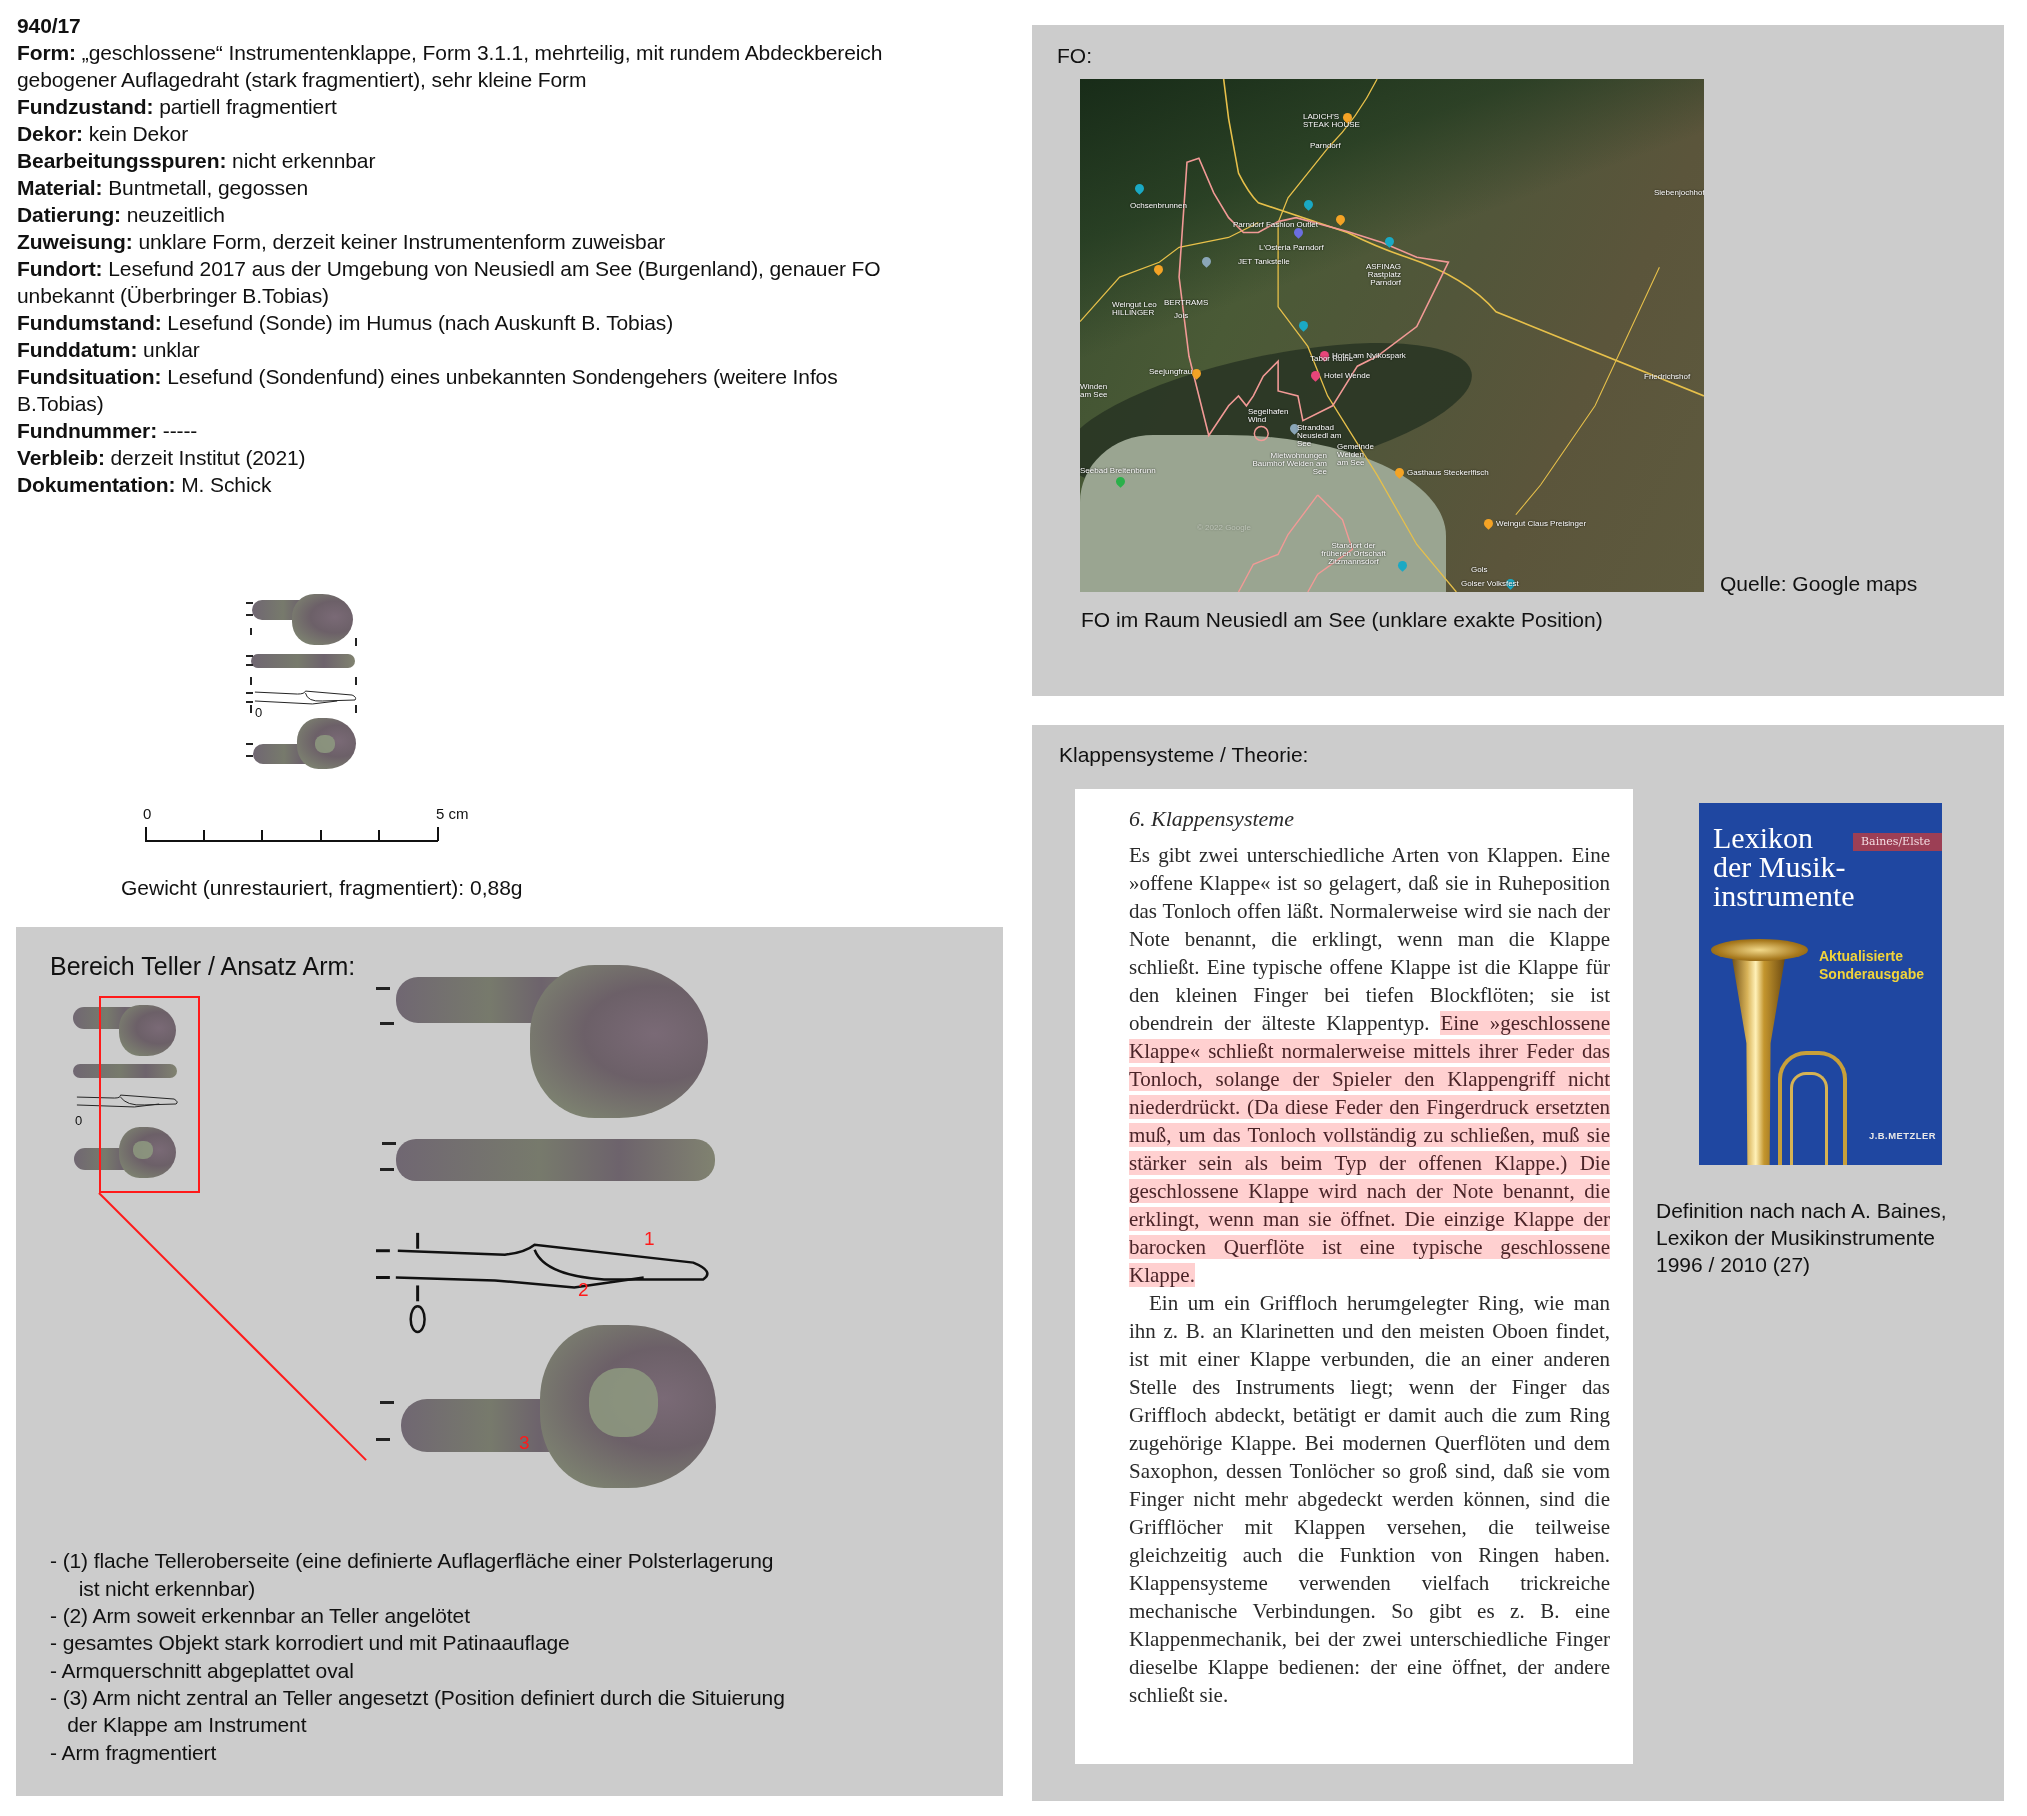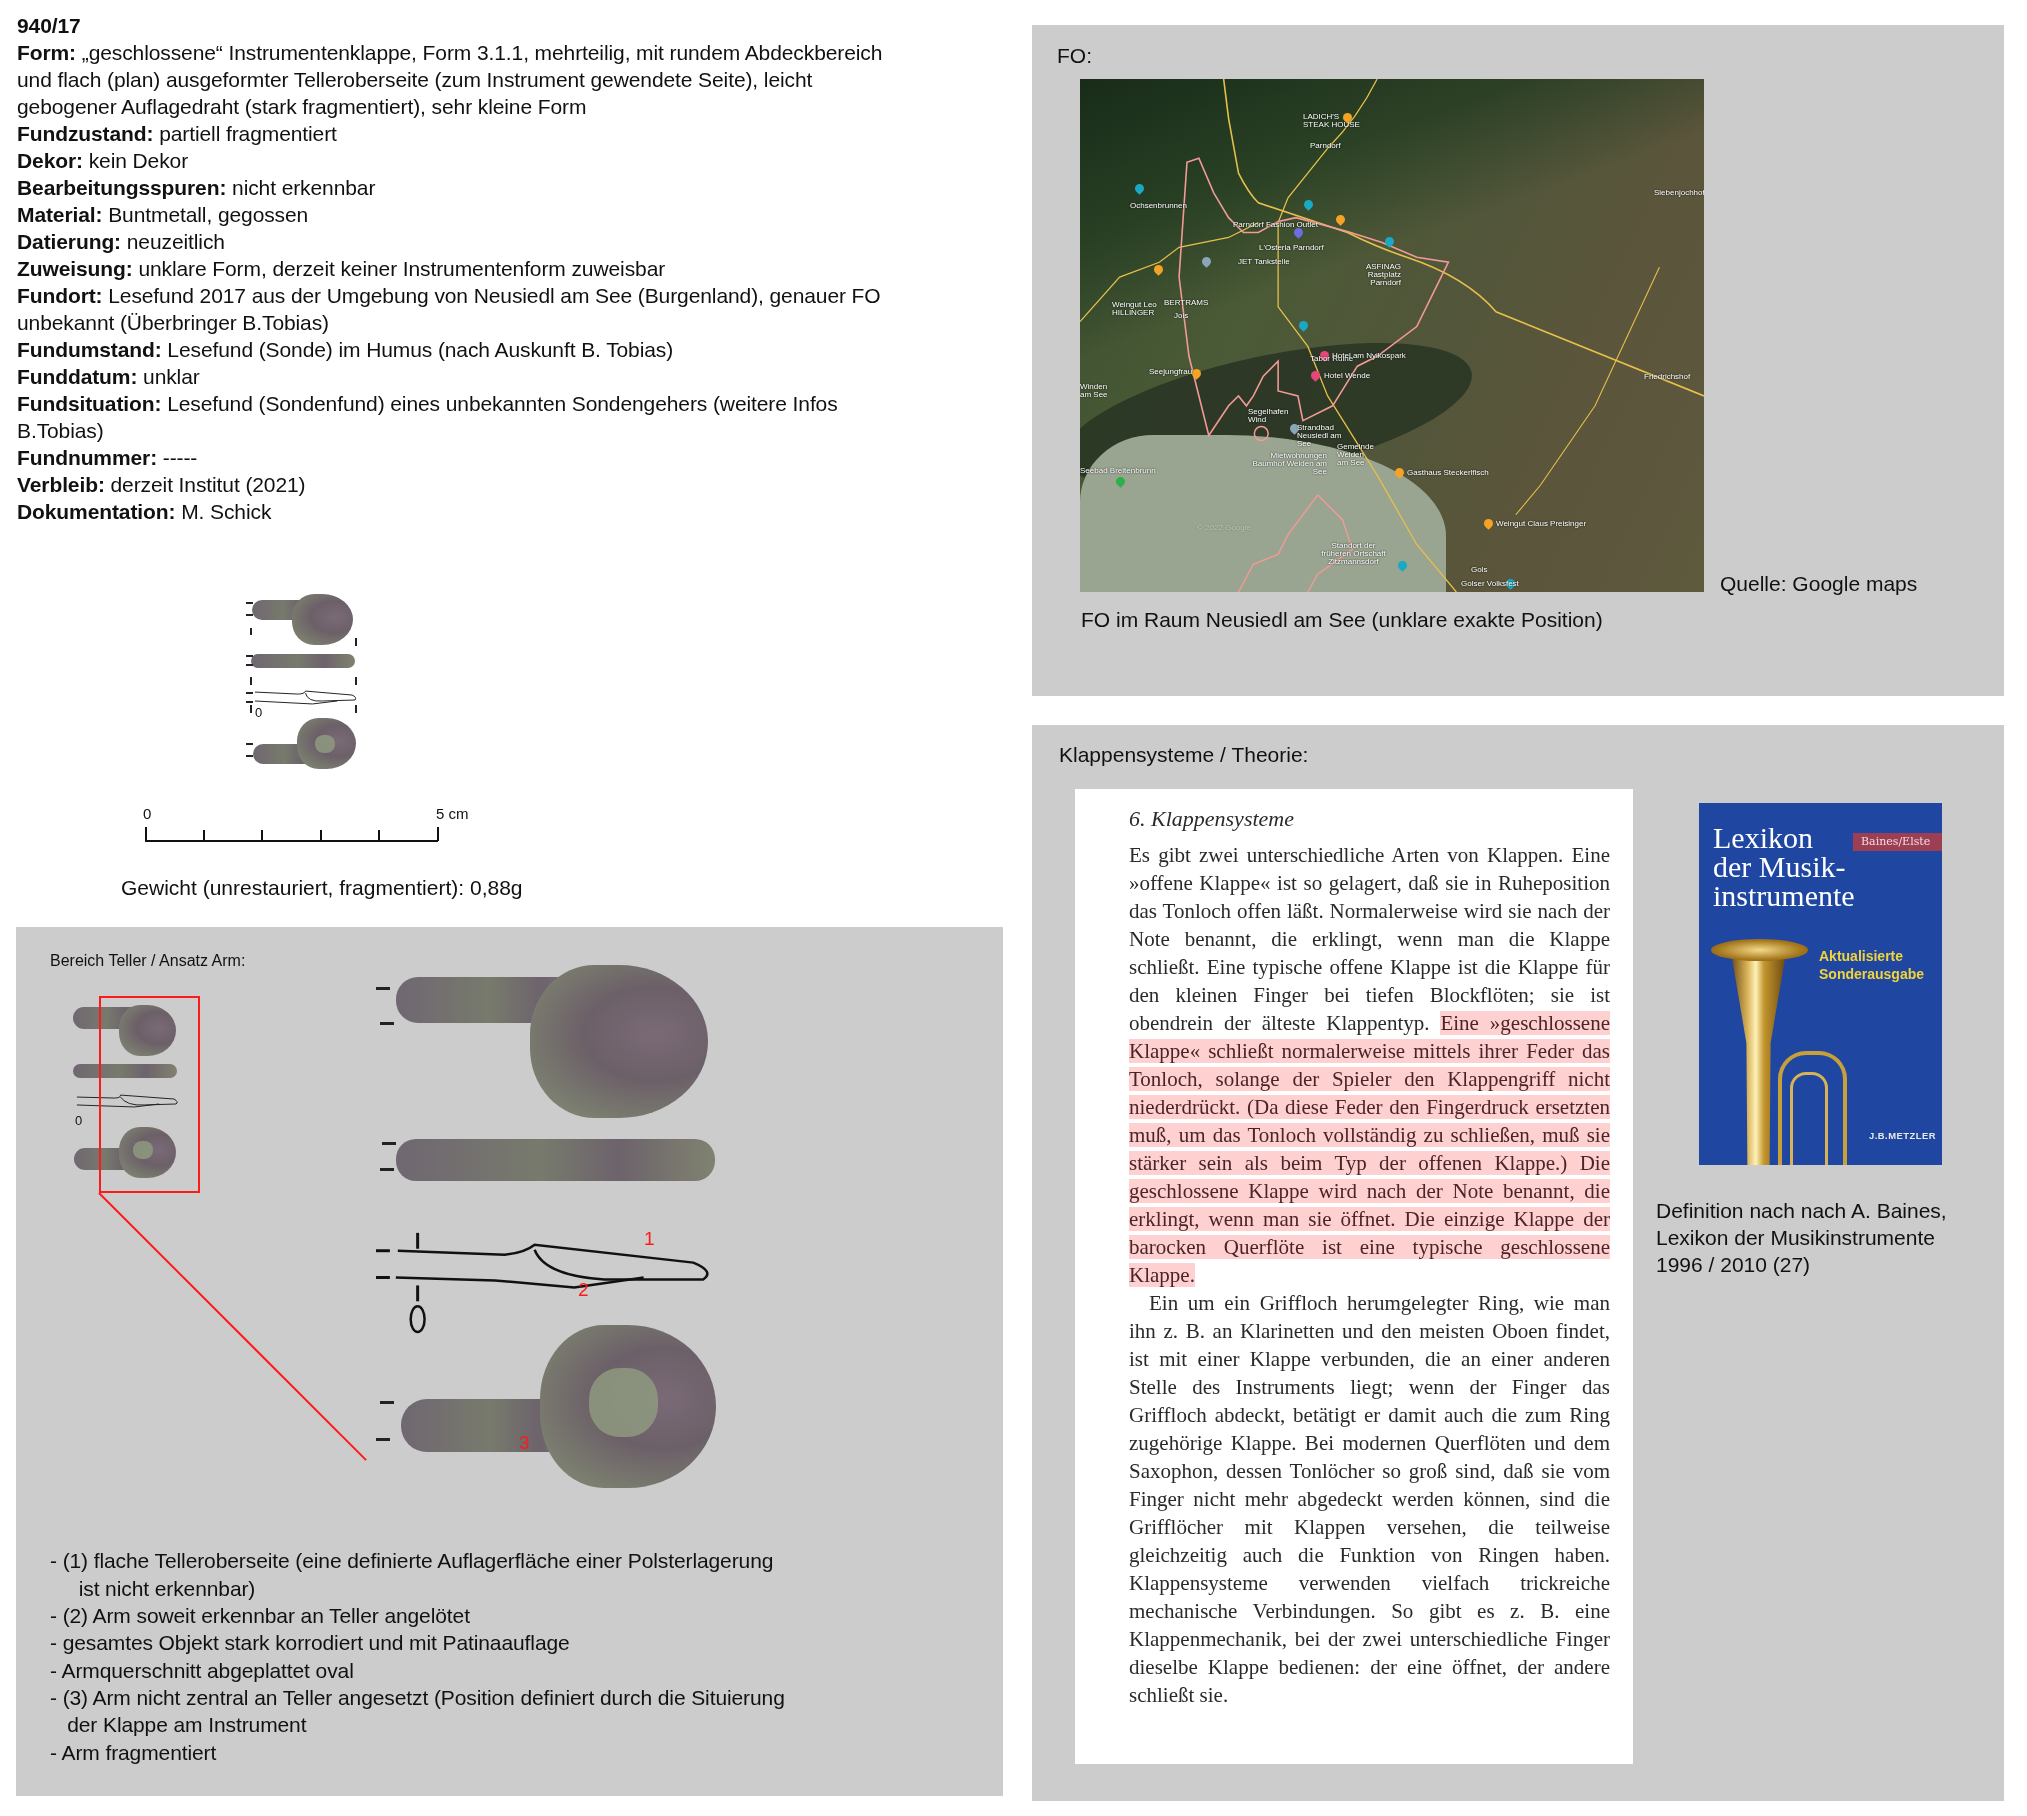--- a/index.html
+++ b/index.html
@@ -64,21 +64,20 @@
 
   .caption { position:absolute; font-size:21px; line-height:27px; white-space:pre; }
 </style>
 </head>
 <body>
 
 <div id="entry" class="abs">
   <span class="row"><b>940/17</b></span>
   <div id="entry-fields">
       <span class="row"><b>Form:</b><span> „geschlossene“ Instrumentenklappe, Form 3.1.1, mehrteilig, mit rundem Abdeckbereich</span></span>
-      <span class="row"><span>und flach (plan) ausgeformter Telleroberseite (zum Instrument gewendete Seite), leicht</span></span>
       <span class="row"><span>gebogener Auflagedraht (stark fragmentiert), sehr kleine Form</span></span>
       <span class="row"><b>Fundzustand:</b><span> partiell fragmentiert</span></span>
       <span class="row"><b>Dekor:</b><span> kein Dekor</span></span>
       <span class="row"><b>Bearbeitungsspuren:</b><span> nicht erkennbar</span></span>
       <span class="row"><b>Material:</b><span> Buntmetall, gegossen</span></span>
       <span class="row"><b>Datierung:</b><span> neuzeitlich</span></span>
       <span class="row"><b>Zuweisung:</b><span> unklare Form, derzeit keiner Instrumentenform zuweisbar</span></span>
       <span class="row"><b>Fundort:</b><span> Lesefund 2017 aus der Umgebung von Neusiedl am See (Burgenland), genauer FO</span></span>
       <span class="row"><span>unbekannt (Überbringer B.Tobias)</span></span>
       <span class="row"><b>Fundumstand:</b><span> Lesefund (Sonde) im Humus (nach Auskunft B. Tobias)</span></span>
@@ -128,21 +127,21 @@
   <div class="scale-tick" style="left:203px;top:830px;height:11px;"></div>
   <div class="scale-tick" style="left:261px;top:830px;height:11px;"></div>
   <div class="scale-tick" style="left:320px;top:830px;height:11px;"></div>
   <div class="scale-tick" style="left:378px;top:830px;height:11px;"></div>
   <div class="scale-tick" style="left:437px;top:827px;height:14px;"></div>
 
   <span class="abs" style="left:121px;top:876px;font-size:21px;">Gewicht (unrestauriert, fragmentiert): 0,88g</span>
 </div>
 
 <div class="panel" style="left:16px;top:927px;width:987px;height:869px;"></div>
-<span class="abs" style="left:50px;top:952px;font-size:16px;">Bereich Teller / Ansatz Arm:</span>
+<span class="abs" style="left:50px;top:952px;font-size:25px;">Bereich Teller / Ansatz Arm:</span>
 
 <div class="arm" style="left:73px;top:1007px;width:74px;height:22px;"></div>
 <div class="artifact" style="left:119px;top:1005px;width:57px;height:51px;"></div>
 <div class="arm" style="left:73px;top:1064px;width:104px;height:14px;"></div>
 <svg class="abs" style="left:65px;top:1091px;" width="119" height="24" viewBox="0 0 120 24">
   <path d="M12 6 L50 7 Q56 7 56 4 L110 8 Q115 11 112 13 L80 14 Q62 15 56 6 M12 14 L70 16 L95 13" fill="none" stroke="#222" stroke-width="1"></path>
 </svg>
 <span class="abs" style="left:75px;top:1113px;font-size:13px;">0</span>
 <div class="arm" style="left:74px;top:1148px;width:69px;height:22px;"></div>
 <div class="artifact" style="left:119px;top:1127px;width:57px;height:51px;"></div>

